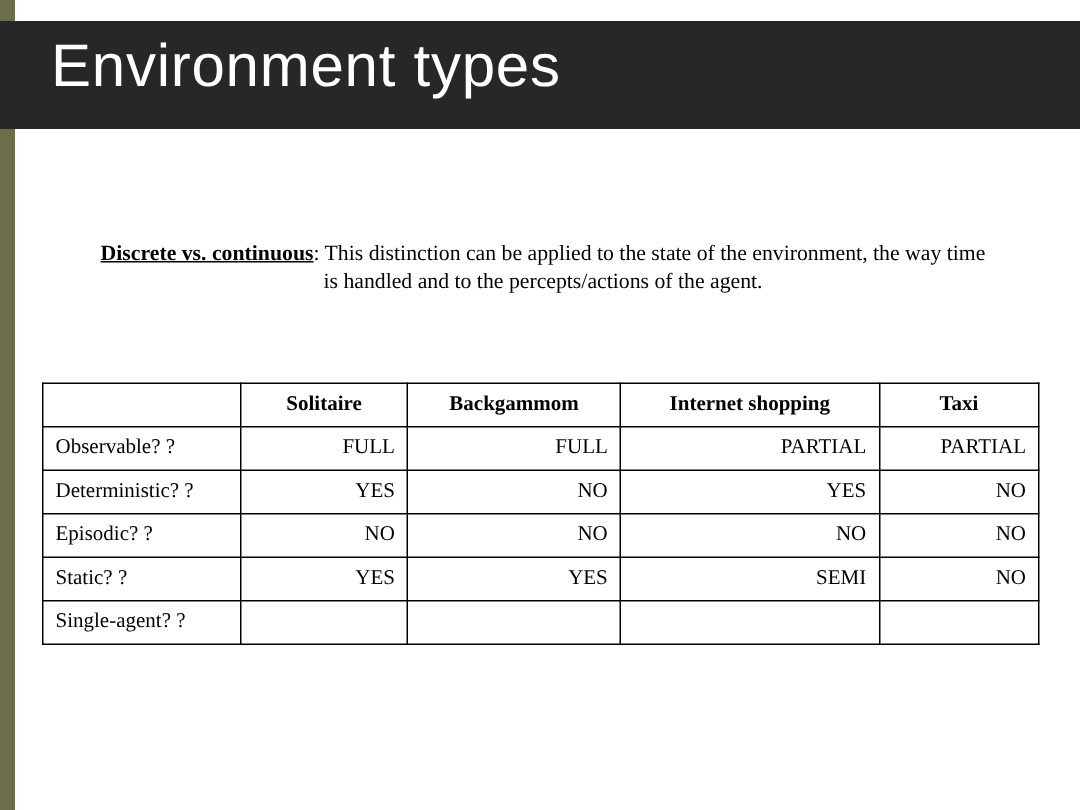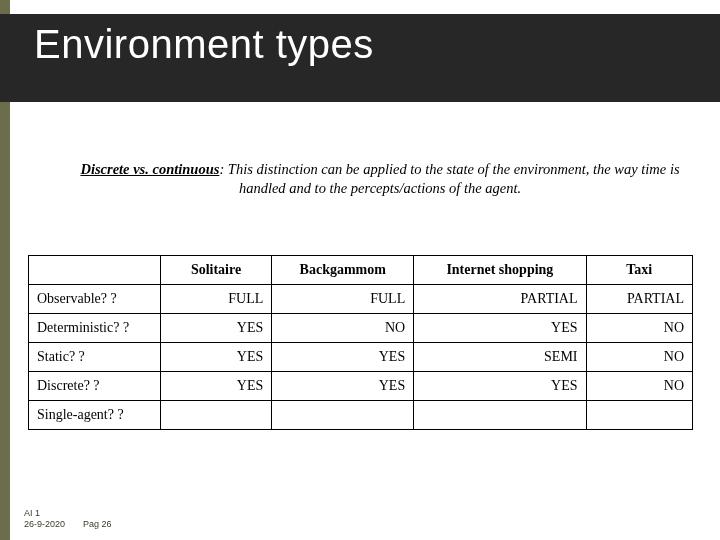--- a/index.html
+++ b/index.html
@@ -1,21 +1,21 @@
 <!DOCTYPE html>
 <html><head>
 <meta charset="utf-8">
 <style>
   * { box-sizing: border-box; margin: 0; padding: 0; }
   html, body { width: 720px; height: 540px; font-family: "Times New Roman", Times, serif; background: #fff; }
   .slide { position: relative; width: 720px; height: 540px; background: #fff; }
   .left-stripe { position: absolute; left: 0; top: 0; width: 10px; height: 540px; background: #6b6d4b; }
-  .title-band { position: absolute; left: 0; top: 14px; width: 720px; height: 88px; background: #272727; }
+  .title-band { position: absolute; left: 0; top: 14px; width: 720px; height: 72px; background: #272727; }
   .title { position: absolute; left: 34px; top: 8px; color: #fff; font-family: Verdana, Geneva, sans-serif; font-size: 40px; font-weight: 400; letter-spacing: 0.5px; }
-  .body { position: absolute; left: 80px; top: 160px; width: 600px; font-style: italic; }
+  .body { position: absolute; left: 62px; top: 160px; width: 600px; }
   .paragraph { font-size: 14.5px; color: #000; text-align: center; line-height: 1.28; }
   .paragraph .lead-b { font-weight: bold; }
   .paragraph .lead-u { text-decoration: underline; }
   .table-wrap { position: absolute; left: 28px; top: 255px; width: 665px; }
   table { border-collapse: collapse; width: 100%; }
   th, td { border: 1px solid #000; padding: 6px 8px; font-size: 14px; vertical-align: middle; margin-left: 20px; }
   th { font-weight: bold; text-align: center; background: #fff; }
   th.rowhead-empty { background: #fff; }
   td.rowhead { text-align: left; font-weight: normal; }
   td.val { text-align: right; }
@@ -69,43 +69,37 @@
           <td class="val">PARTIAL</td>
         </tr>
         <tr>
           <td class="rowhead">Deterministic? ?</td>
           <td class="val">YES</td>
           <td class="val">NO</td>
           <td class="val">YES</td>
           <td class="val">NO</td>
         </tr>
         <tr>
+          <td class="rowhead">Episodic? ?</td>
+          <td class="val">NO</td>
+          <td class="val">NO</td>
+          <td class="val">NO</td>
+          <td class="val">NO</td>
+        </tr>
+        <tr>
           <td class="rowhead">Static? ?</td>
           <td class="val">YES</td>
           <td class="val">YES</td>
           <td class="val">SEMI</td>
-          <td class="val">NO</td>
-        </tr>
-        <tr>
-          <td class="rowhead">Discrete? ?</td>
-          <td class="val">YES</td>
-          <td class="val">YES</td>
-          <td class="val">YES</td>
           <td class="val">NO</td>
         </tr>
         <tr>
           <td class="rowhead">Single-agent? ?</td>
           <td class="val"></td>
           <td class="val"></td>
           <td class="val"></td>
           <td class="val"></td>
         </tr>
       </tbody>
     </table>
   </div>
 
-  <div class="footer">
-    <div>AI 1</div>
-    <div class="line2">
-      <span>26-9-2020</span><span>Pag 26</span>
-    </div>
-  </div>
 </div>
 
 </body></html>

